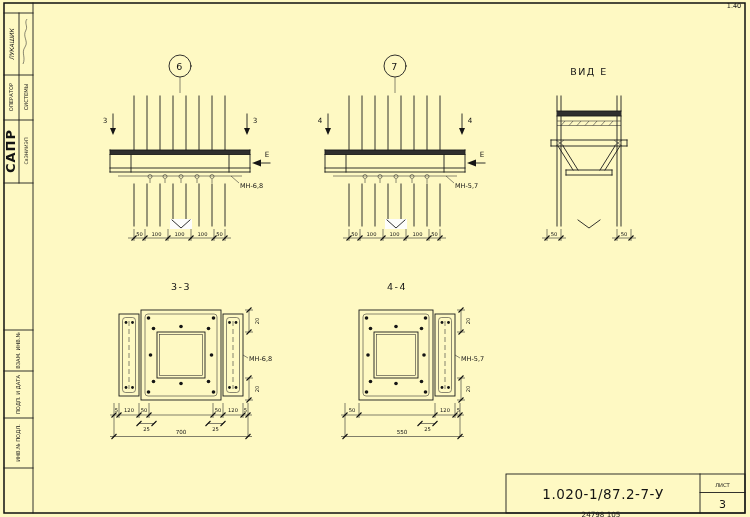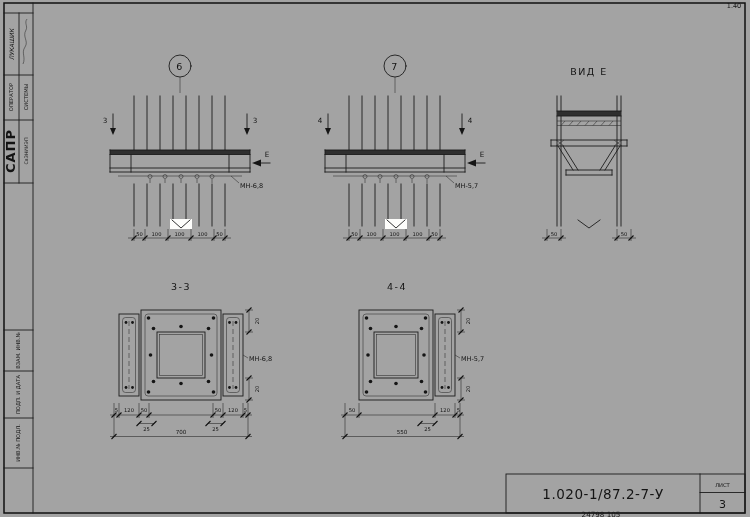--- a/index.html
+++ b/index.html
@@ -1,16 +1,16 @@
 <!DOCTYPE html>
 <html><head>
 <meta charset="utf-8">
 <style>
   html,body{margin:0;padding:0;background:#e9e9e6;}
-  .sheet{position:relative;width:750px;height:517px;background:#a3a3a3;overflow:hidden;}
+  .sheet{position:relative;width:750px;height:517px;background:#fef9c3;overflow:hidden;}
   svg{display:block;}
   .ln{stroke:#1c1c1c;stroke-width:0.9;fill:none;stroke-linecap:square;}
   .thin{stroke:#2b2b2b;stroke-width:0.55;fill:none;}
   .thick{stroke:#111;stroke-width:1.5;fill:none;}
   .dim{stroke:#2b2b2b;stroke-width:0.6;fill:none;}
   .tick{stroke:#111;stroke-width:1.1;fill:none;}
   .dash{stroke:#333;stroke-width:0.6;fill:none;stroke-dasharray:5 3;}
   .dot{fill:#151515;stroke:none;}
   .fill-dark{fill:#2f2f2f;stroke:none;}
   text{font-family:"DejaVu Sans","Liberation Sans",sans-serif;fill:#141414;}

